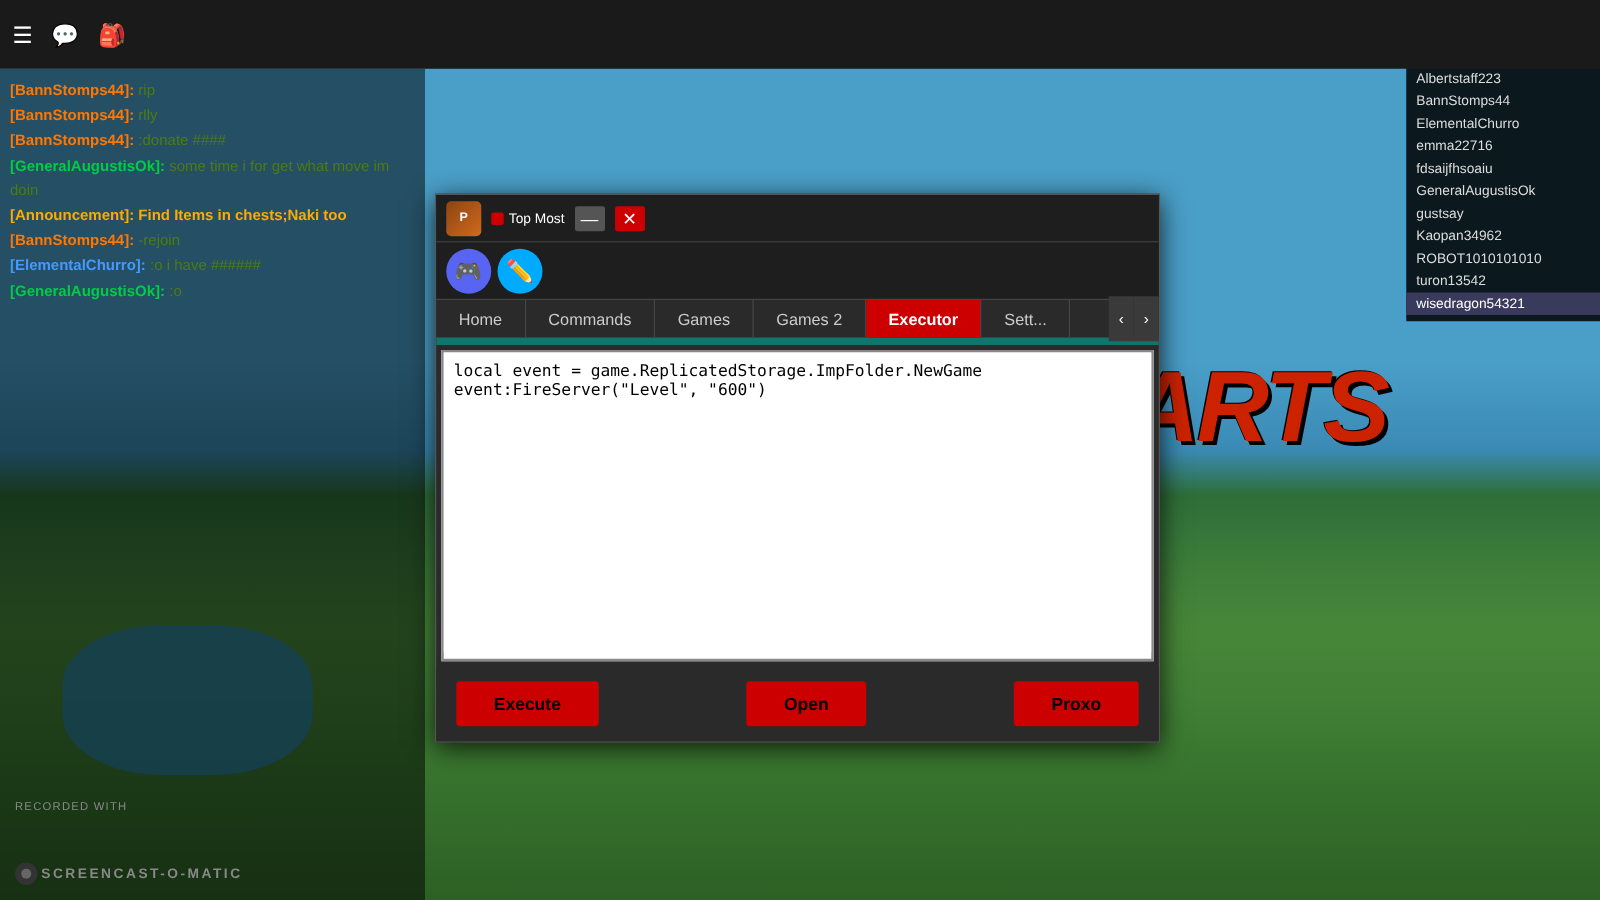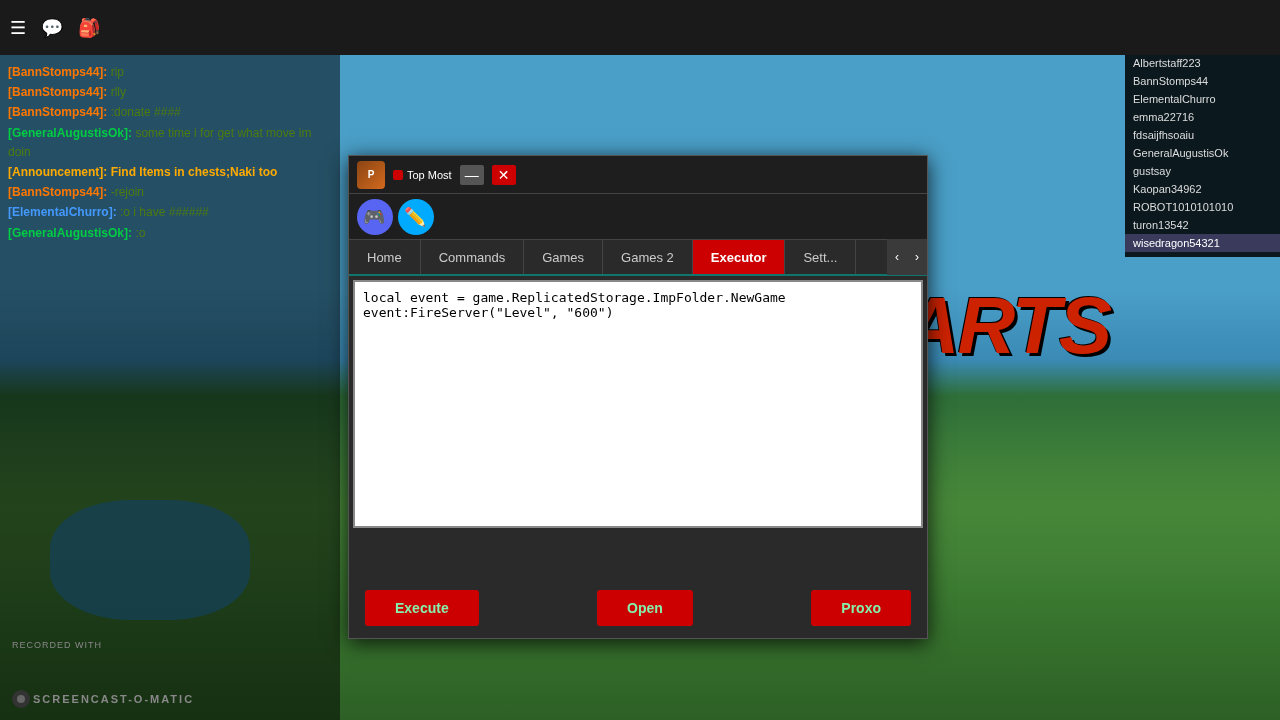--- a/index.html
+++ b/index.html
@@ -210,21 +210,21 @@
 
     .icon-circle.discord { background: #5865F2; }
     .icon-circle.pencil { background: #00aaff; }
 
     
     #nav-tabs {
       background: #2a2a2a;
       display: flex;
       align-items: center;
       height: 36px;
-      border-bottom: 2px solid #0f766e;
+      border-bottom: 6px solid #0f766e;
       position: relative;
     }
 
     .nav-tab {
       padding: 0 18px;
       height: 100%;
       display: flex;
       align-items: center;
       color: #ccc;
       font-size: 13px;
@@ -283,26 +283,25 @@
       background: #2a2a2a;
       padding: 12px 16px;
       display: flex;
       align-items: center;
       justify-content: space-between;
     }
 
     .footer-btn {
       padding: 10px 30px;
       border: none;
-      color: #86efac;
+      color: #000000;
       font-size: 14px;
       font-weight: bold;
       cursor: pointer;
       border-radius: 3px;
-      margin-top: 46px;
     }
 
     .btn-execute { background: #cc0000; }
     .btn-open { background: #cc0000; }
     .btn-clear { background: #cc0000; }
 
     
     #screencast-badge {
       position: absolute;
       bottom: 12px;

